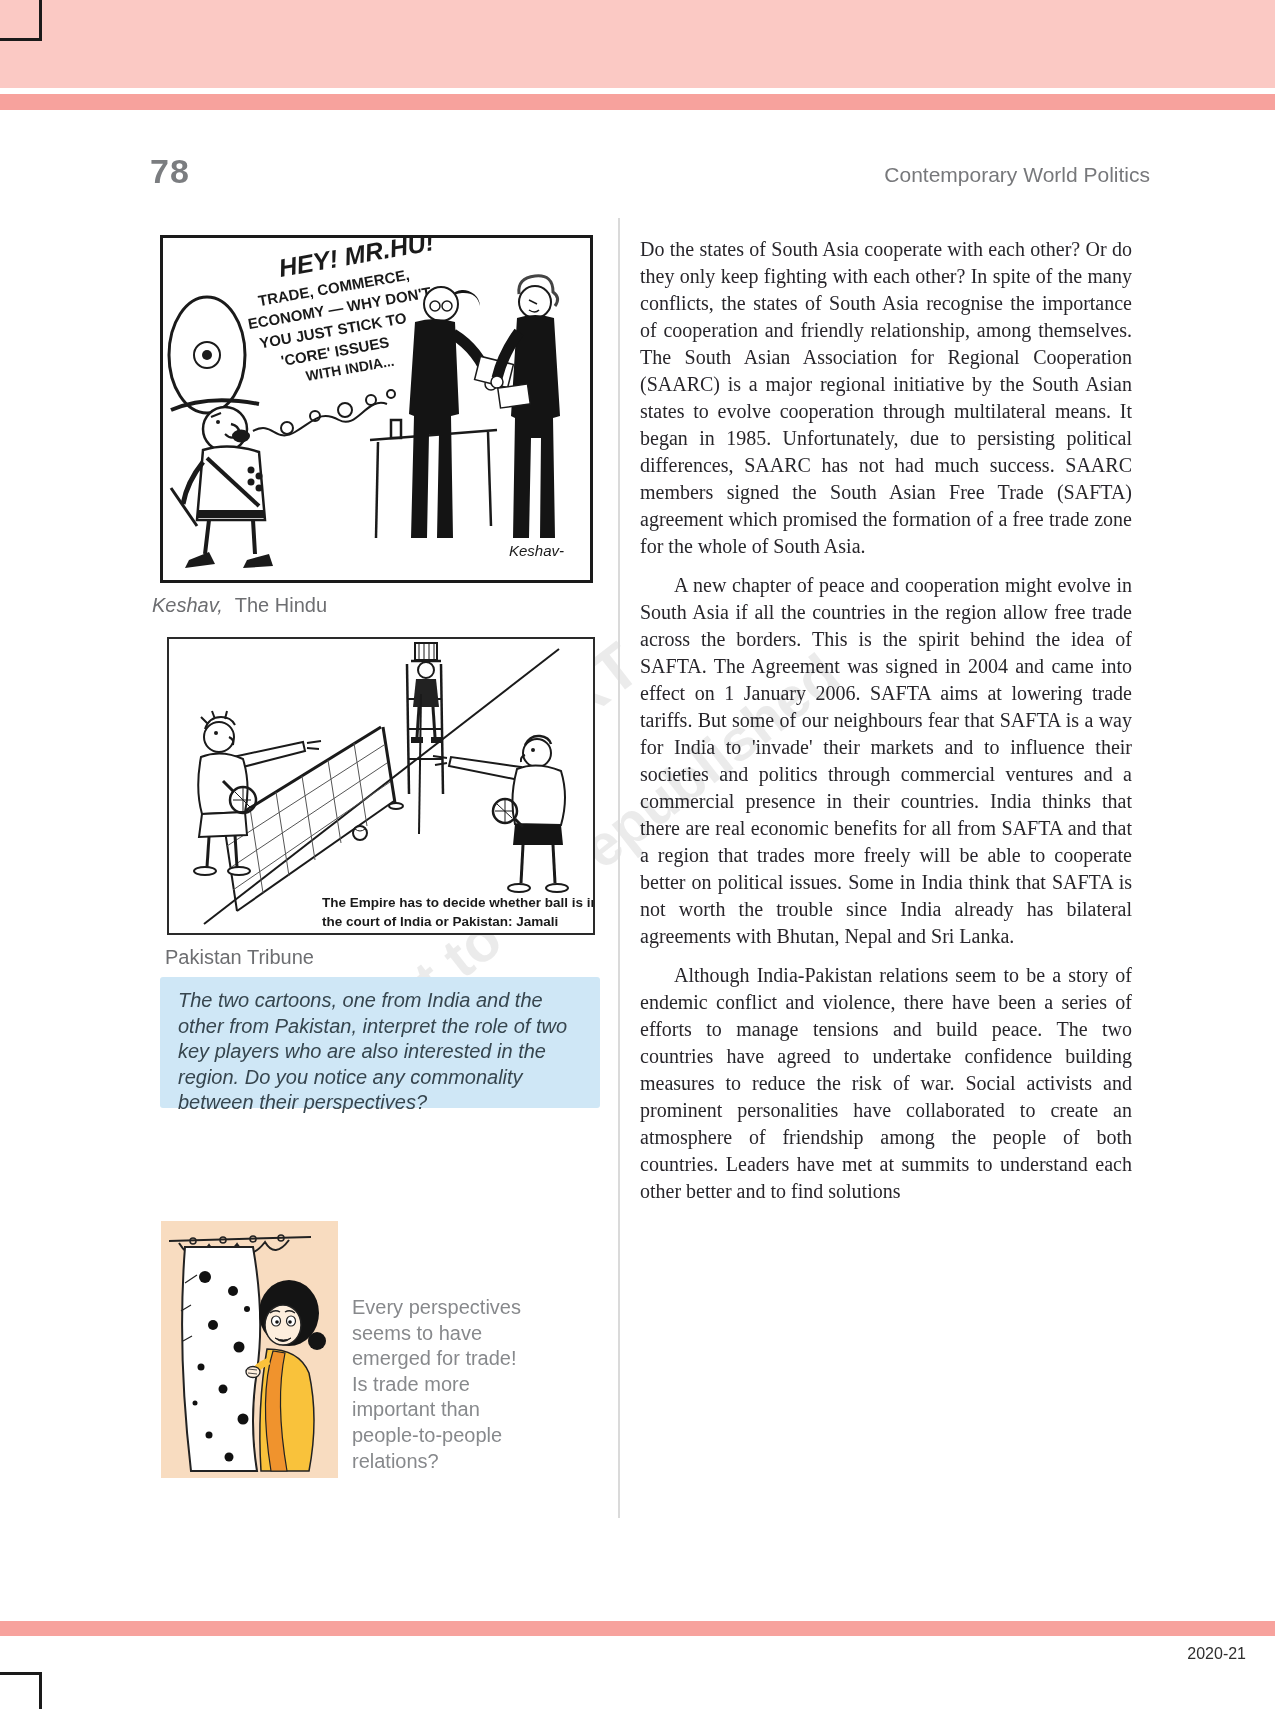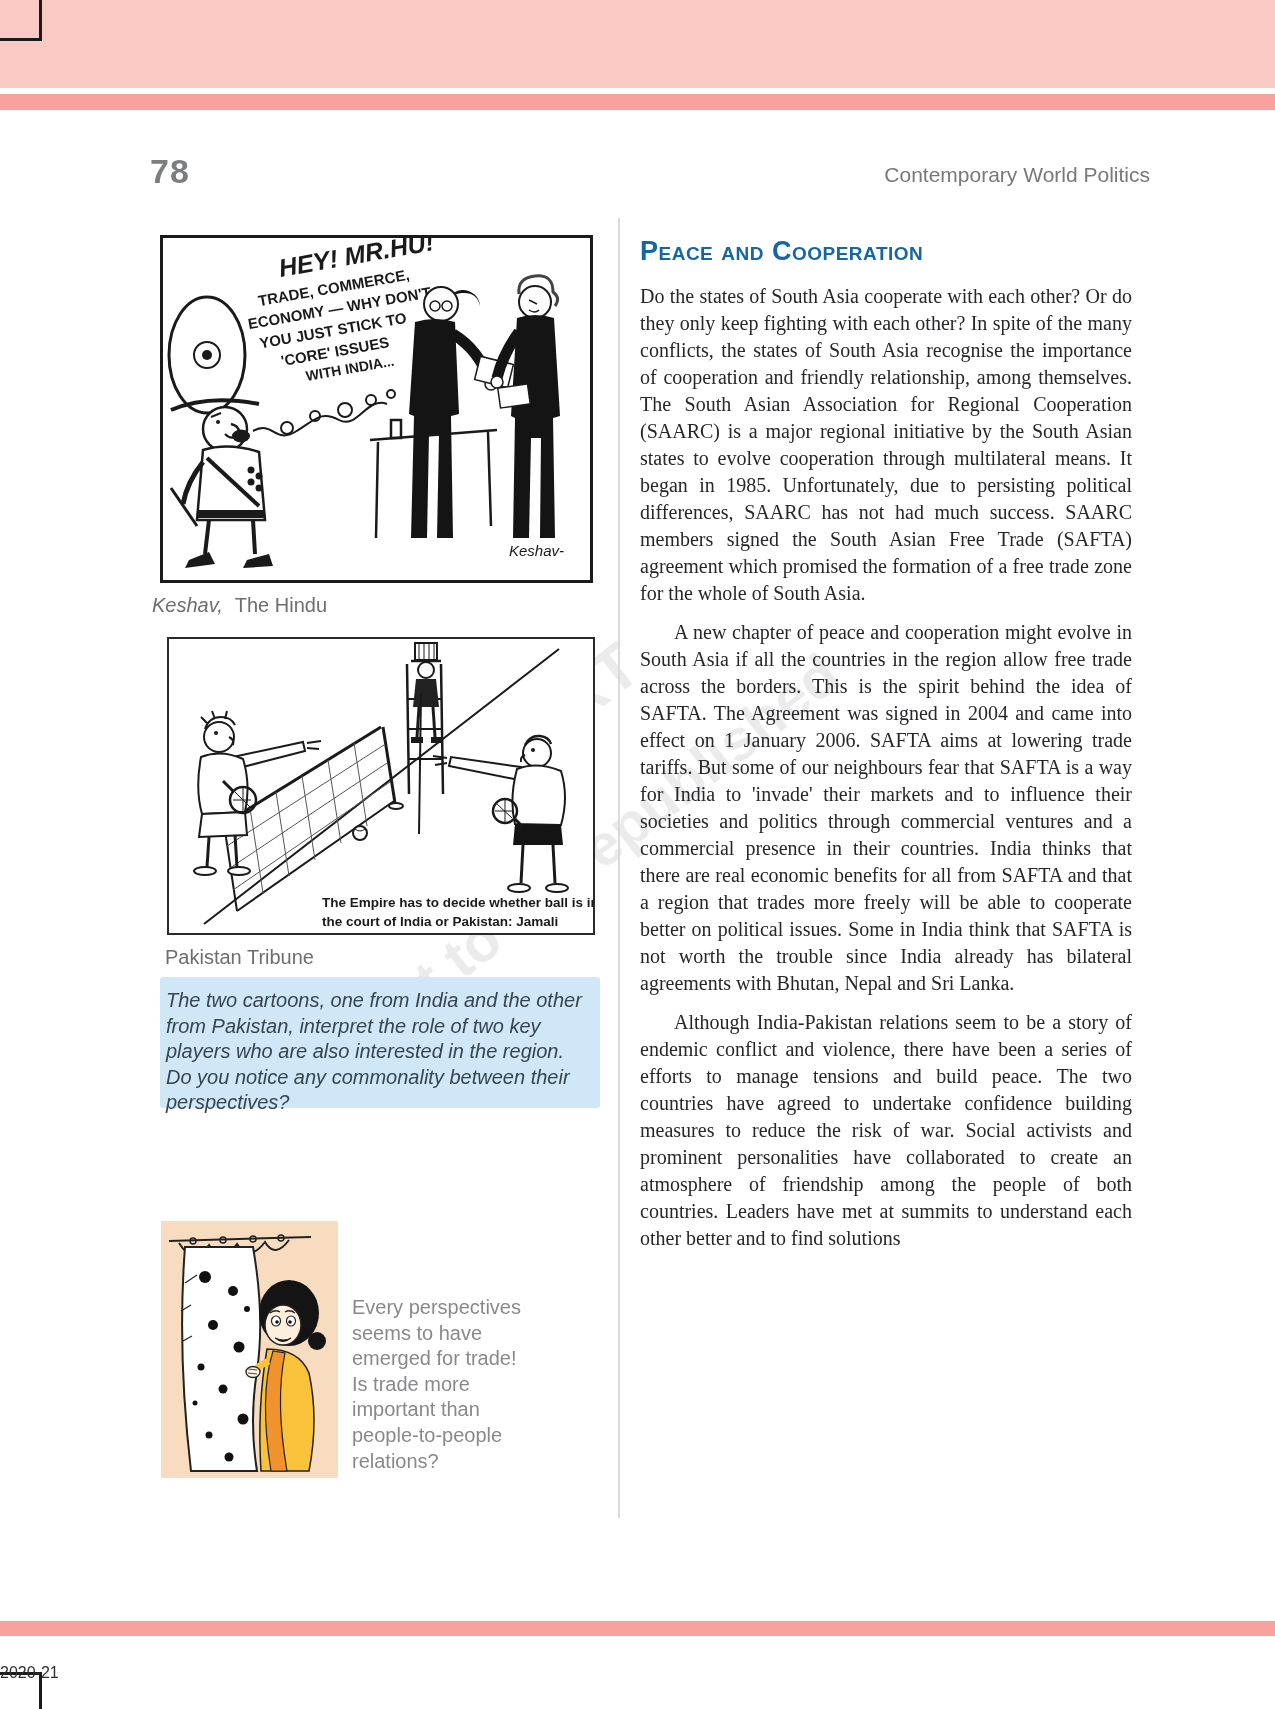--- a/index.html
+++ b/index.html
@@ -19,36 +19,36 @@
   .cartoon1{left:160px;top:235px;width:427px;height:342px;border:3px solid #1a1a1a;background:#fff;}
   .cartoon2{left:167px;top:637px;width:424px;height:294px;border:2px solid #2a2a2a;background:#fff;}
   .cartoon3{left:161px;top:1221px;width:177px;height:257px;}
   .credit{font-size:20px;color:#6d6e71;}
   .credit .name{font-style:italic;}
   .credit .src{margin-left:12px;}
   .credit1{left:152px;top:594px;}
   .credit2{left:165px;top:946px;}
   
   .infobox{left:160px;top:977px;width:440px;height:131px;background:#cfe7f6;border-radius:3px;box-sizing:border-box;
-           padding:11px 16px 0 6px;font-size:20px;font-style:italic;color:#36454e;line-height:25.5px;}
+           padding:11px 16px 0 18px;font-size:20px;font-style:italic;color:#36454e;line-height:25.5px;}
   .c3-caption{left:352px;top:1295px;width:210px;font-size:20px;line-height:25.6px;color:#87898c;white-space:pre-line;}
   
   .vrule{left:618px;top:218px;width:2px;height:1300px;background:#dadada;}
   
   .rightcol{left:640px;top:236px;width:492px;}
   .heading{font-variant:small-caps;font-weight:bold;font-size:27px;letter-spacing:0.5px;color:#1566a6;margin:0 0 16px 0;}
   .body-par{font-family:Liberation Serif, serif;font-size:20px;line-height:27px;color:#28262b;text-align:justify;margin:0 0 12px 0;}
   .body-par.indent{text-indent:34px;}
   
   .watermark{left:290px;top:610px;width:620px;height:480px;transform:rotate(-38deg);opacity:0.15;color:#7e7e7e;
              text-align:center;pointer-events:none;}
   .watermark .w1{font-size:64px;font-weight:bold;margin-top:70px;}
   .watermark .w2{font-size:58px;font-weight:bold;margin-top:60px;}
   
-  .footer-year{left:0;top:1645px;width:1246px;text-align:left;font-size:16px;color:#2f2f2f;margin-top:19px;}
+  .footer-year{left:0;top:1645px;width:1246px;text-align:right;font-size:16px;color:#2f2f2f;}
   svg text{font-family:"Liberation Sans",sans-serif;}
 </style>
 </head>
 <body>
 
 <div class="page">
 
   <div class="abs band-light"></div>
   <div class="abs band-dark"></div>
 
@@ -278,21 +278,20 @@
   </div>
   <div class="abs c3-caption">Every perspectives
 seems to have
 emerged for trade!
 Is trade more
 important than
 people-to-people
 relations?</div>
 
   <div class="abs rightcol">
-    <h2 class="heading">Peace and Cooperation</h2>
     <p class="body-par">Do the states of South Asia cooperate with each other? Or do they only keep fighting with each other? In spite of the many conflicts, the states of South Asia recognise the importance of cooperation and friendly relationship, among themselves. The South Asian Association for Regional Cooperation (SAARC) is a major regional initiative by the South Asian states to evolve cooperation through multilateral means. It began in 1985. Unfortunately, due to persisting political differences, SAARC has not had much success. SAARC members signed the South Asian Free Trade (SAFTA) agreement which promised the formation of a free trade zone for the whole of South Asia.</p>
     <p class="body-par indent">A new chapter of peace and cooperation might evolve in South Asia if all the countries in the region allow free trade across the borders. This is the spirit behind the idea of SAFTA. The Agreement was signed in 2004 and came into effect on 1 January 2006. SAFTA aims at lowering trade tariffs. But some of our neighbours fear that SAFTA is a way for India to 'invade' their markets and to influence their societies and politics through commercial ventures and a commercial presence in their countries. India thinks that there are real economic benefits for all from SAFTA and that a region that trades more freely will be able to cooperate better on political issues. Some in India think that SAFTA is not worth the trouble since India already has bilateral agreements with Bhutan, Nepal and Sri Lanka.</p>
     <p class="body-par indent">Although India-Pakistan relations seem to be a story of endemic conflict and violence, there have been a series of efforts to manage tensions and build peace. The two countries have agreed to undertake confidence building measures to reduce the risk of war. Social activists and prominent personalities have collaborated to create an atmosphere of friendship among the people of both countries. Leaders have met at summits to understand each other better and to find solutions</p>
   </div>
 
   <div class="abs footer-bar"></div>
   <div class="abs footer-year">2020-21</div>
 
 </div>
 

